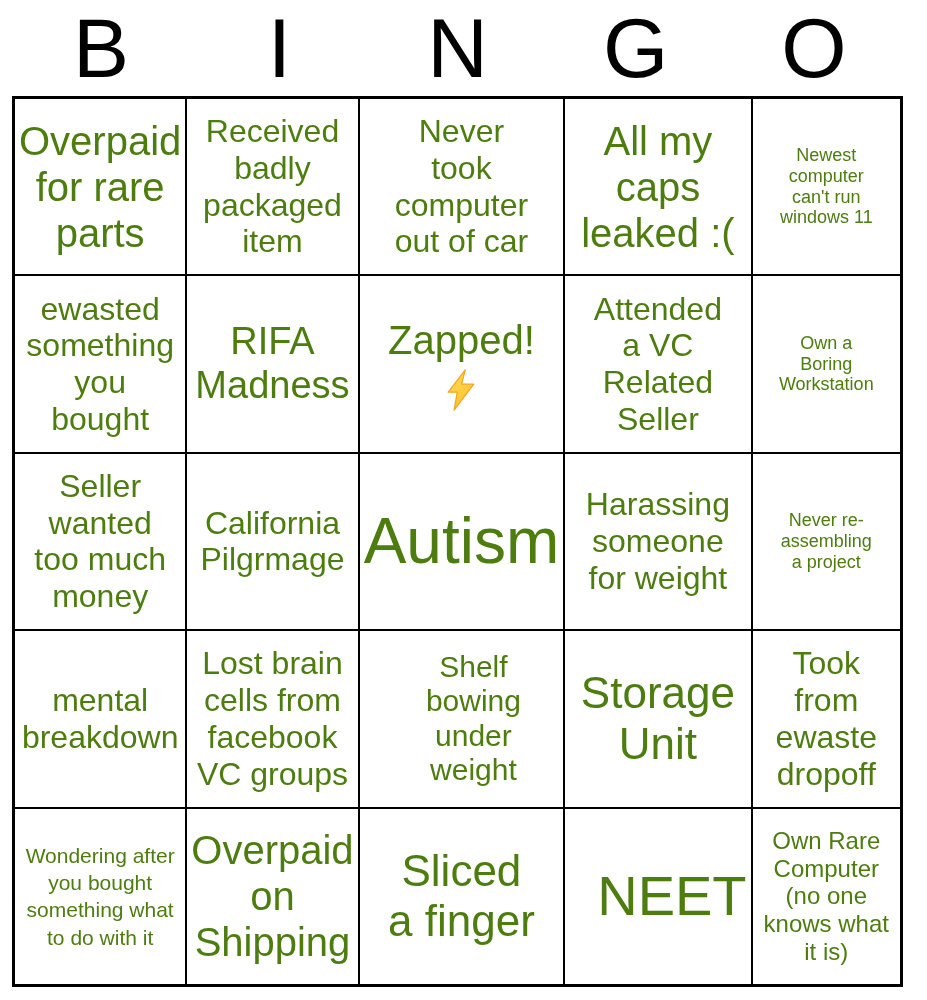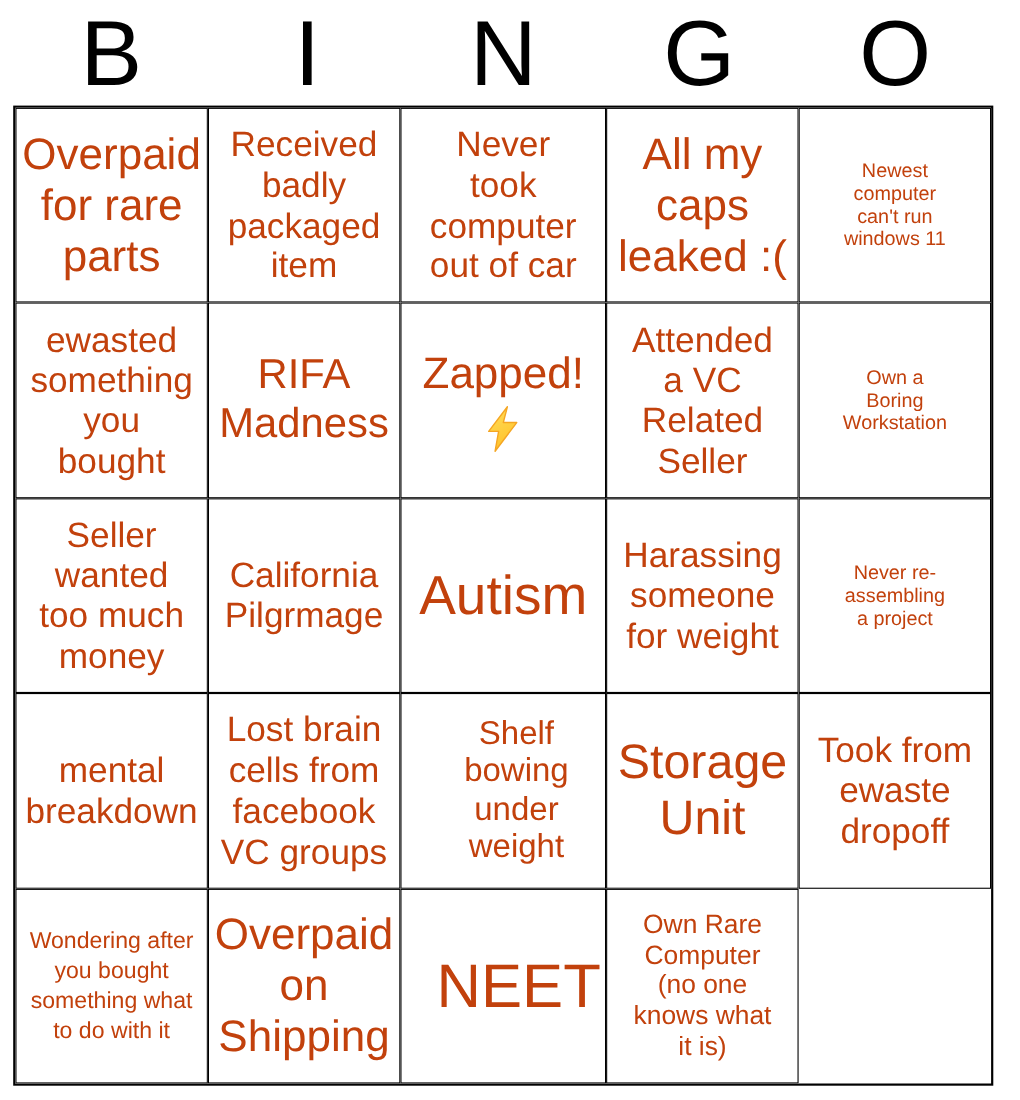--- a/index.html
+++ b/index.html
@@ -57,32 +57,32 @@
     align-items: center;
     justify-content: center;
     text-align: center;
     padding: 4px;
     background: #ffffff;
     cursor: pointer;
   }
   .t {
     white-space: pre-line;
     line-height: 1.15;
-    color: #c2410c;
+    color: #4d7c0f;
     text-align: center;
   }
   .f21 { font-size: 21px; line-height: 1.3; }
   .f24 { font-size: 24px; }
   .f27 { font-size: 18px; }
   .f30 { font-size: 30px; margin-left: 24px; }
   .f32 { font-size: 32px; }
   .f38 { font-size: 38px; }
   .f40 { font-size: 40px; }
   .f44 { font-size: 44px; }
-  .f48 { font-size: 50px; }
+  .f48 { font-size: 64px; }
   .f56 { font-size: 56px; line-height: 1.05; margin-left: 28px; }
   .bolt {
     width: 34px;
     height: 44px;
     margin-top: 5px;
     display: block;
   }
 </style>
 </head>
 <body>
@@ -217,20 +217,24 @@
 you bought
 something what
 to do with it</span>
     </div>
     <div class="cell">
       <span class="t f40">Overpaid
 on
 Shipping</span>
     </div>
     <div class="cell">
+      <span class="t f44">Sliced
+a finger</span>
+    </div>
+    <div class="cell">
       <span class="t f56">NEET</span>
     </div>
     <div class="cell">
       <span class="t f24">Own Rare
 Computer
 (no one
 knows what
 it is)</span>
     </div>
 

